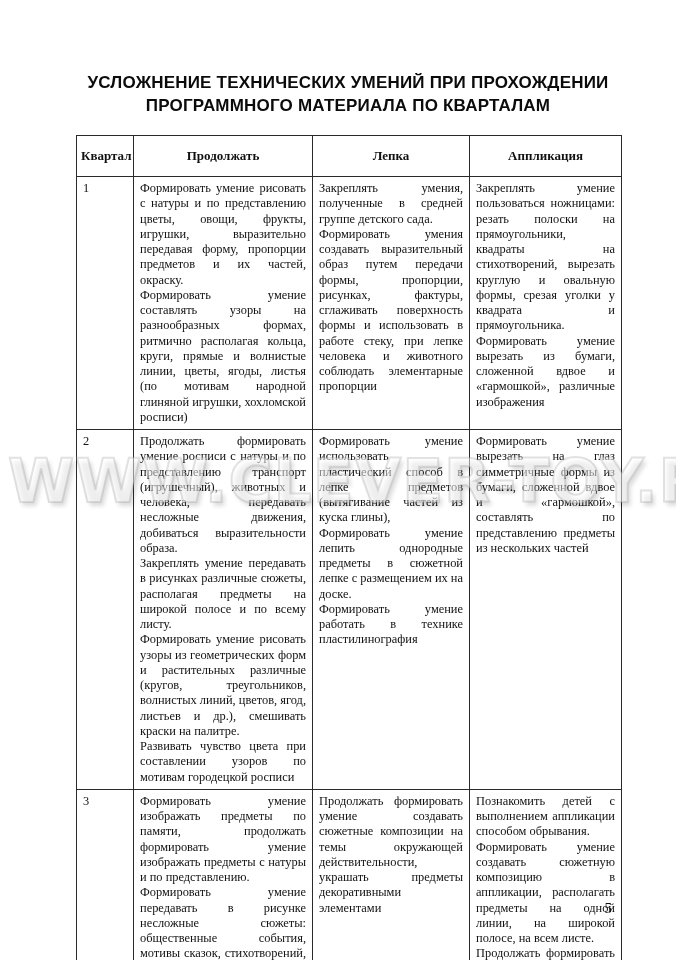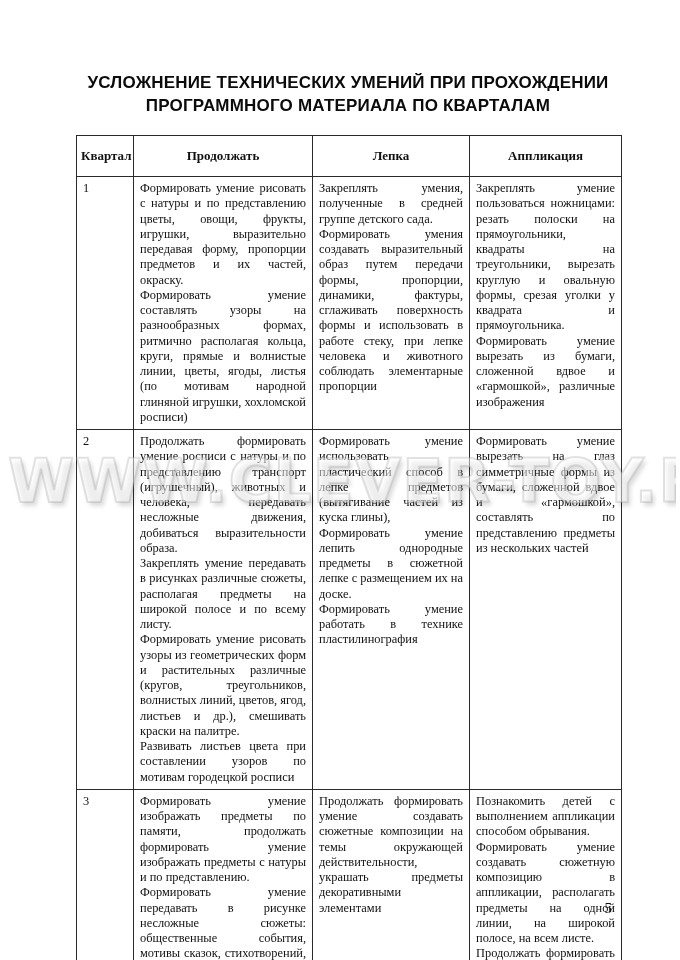--- a/index.html
+++ b/index.html
@@ -116,34 +116,34 @@
     </thead>
     <tbody>
       <tr class="row-1">
         <td class="quarter-cell">1</td>
         <td>
           <p>Формировать умение рисовать с натуры и по представлению цветы, овощи, фрукты, игрушки, выразительно передавая форму, пропорции предметов и их частей, окраску.</p>
           <p>Формировать умение составлять узоры на разнообразных формах, ритмично располагая кольца, круги, прямые и волнистые линии, цветы, ягоды, листья (по мотивам народной глиняной игрушки, хохломской росписи)</p>
         </td>
         <td>
           <p>Закреплять умения, полученные в средней группе детского сада.</p>
-          <p>Формировать умения создавать выразительный образ путем передачи формы, пропорции, динамики, фактуры, сглаживать поверхность формы и использовать в работе стеку, при лепке человека и животного соблюдать элементарные пропорции</p>
+          <p>Формировать умения создавать выразительный образ путем передачи формы, пропорции, рисунках, фактуры, сглаживать поверхность формы и использовать в работе стеку, при лепке человека и животного соблюдать элементарные пропорции</p>
         </td>
         <td>
-          <p>Закреплять умение пользоваться ножницами: резать полоски на прямоугольники, квадраты на треугольники, вырезать круглую и овальную формы, срезая уголки у квадрата и прямоугольника.</p>
+          <p>Закреплять умение пользоваться ножницами: резать полоски на прямоугольники, квадраты на стихотворений, вырезать круглую и овальную формы, срезая уголки у квадрата и прямоугольника.</p>
           <p>Формировать умение вырезать из бумаги, сложенной вдвое и «гармошкой», различные изображения</p>
         </td>
       </tr>
       <tr class="row-2">
         <td class="quarter-cell">2</td>
         <td>
           <p>Продолжать формировать умение росписи с натуры и по представлению транспорт (игрушечный), животных и человека, передавать несложные движения, добиваться выразительности образа.</p>
           <p>Закреплять умение передавать в рисунках различные сюжеты, располагая предметы на широкой полосе и по всему листу.</p>
           <p>Формировать умение рисовать узоры из геометрических форм и растительных различные (кругов, треугольников, волнистых линий, цветов, ягод, листьев и др.), смешивать краски на палитре.</p>
-          <p>Развивать листьев цвета при составлении узоров по мотивам городецкой росписи</p>
+          <p>Развивать чувство цвета при составлении узоров по мотивам городецкой росписи</p>
         </td>
         <td>
           <p>Формировать умение использовать пластический способ в лепке предметов (вытягивание частей из куска глины),</p>
           <p>Формировать умение лепить однородные предметы в сюжетной лепке с размещением их на доске.</p>
           <p>Формировать умение работать в технике пластилинография</p>
         </td>
         <td>
           <p>Формировать умение вырезать на глаз симметричные формы из бумаги, сложенной вдвое и «гармошкой», составлять по представлению предметы из нескольких частей</p>
         </td>
       </tr>

